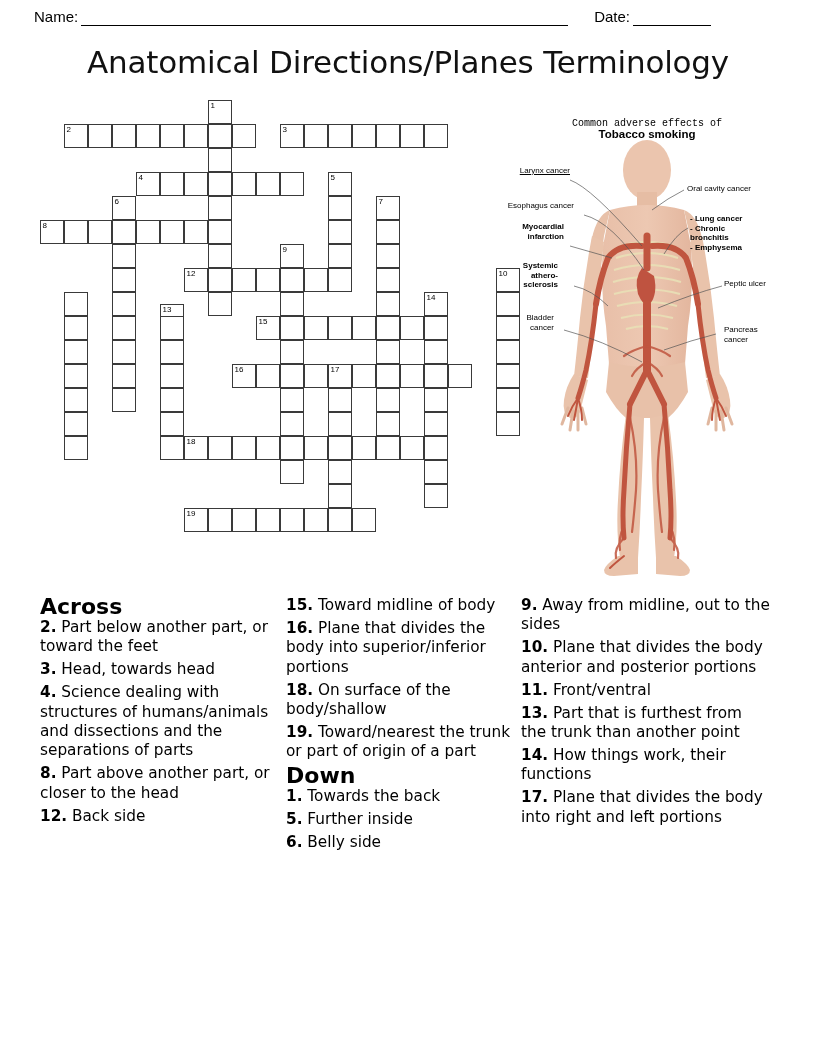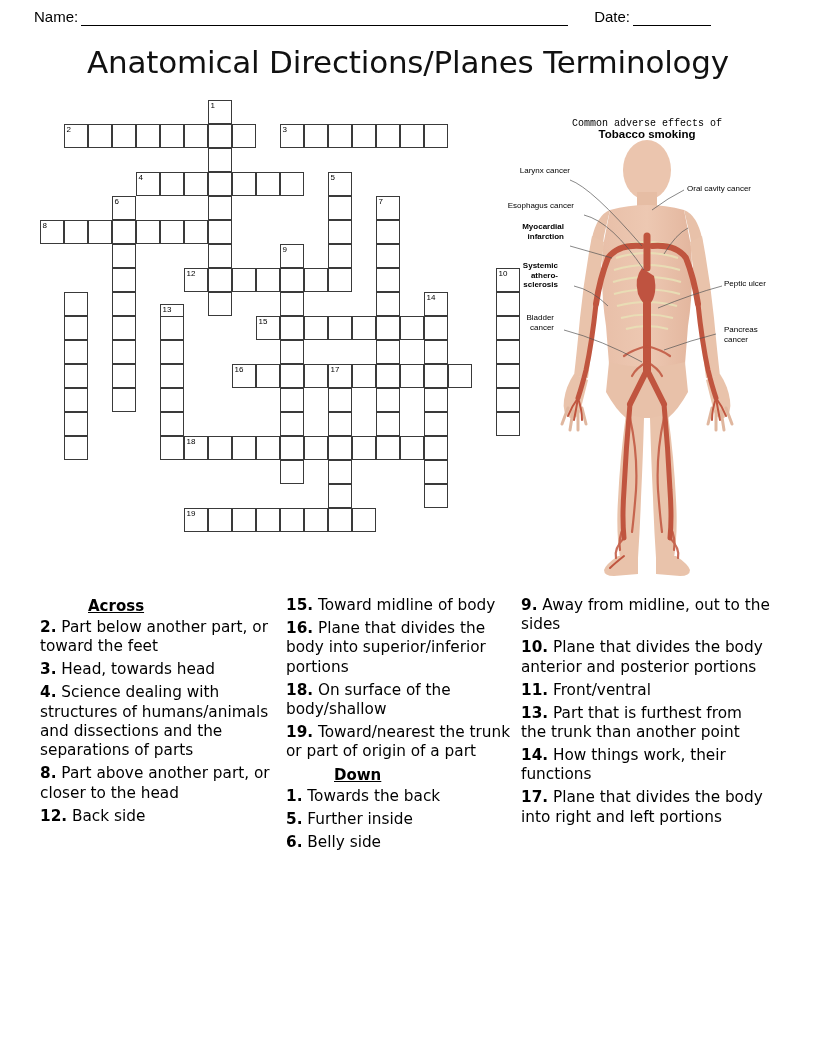--- a/index.html
+++ b/index.html
@@ -129,25 +129,23 @@
     font-family: "DejaVu Sans", sans-serif;
     font-size: 15.3px;
     line-height: 19.4px;
     color: #000;
   }
   .col1 { width: 246px; }
   .col2 { width: 235px; }
   .col3 { width: 250px; }
   .section-head {
     font-weight: bold;
-    text-decoration: underline;
-    font-size: 15px;
+    font-size: 22px;
     line-height: 21px;
     margin-bottom: 1px;
-    margin-left: 48px;
   }
   .clue {
     margin-bottom: 3.5px;
     text-indent: 0;
   }
   .clue .n { font-weight: bold; }
 </style>
 </head>
 <body>
 
@@ -457,31 +455,35 @@
       <path d="M78 128 L120 140"></path>
       <path d="M82 168 Q100 172 116 188"></path>
       <path d="M72 212 Q110 222 150 244"></path>
       <path d="M192 72 Q176 80 160 92"></path>
       <path d="M196 110 Q184 116 172 136"></path>
       <path d="M230 168 Q200 176 166 190"></path>
       <path d="M224 216 Q200 222 172 232"></path>
     </g>
   </svg>
 
-  <div class="anno l" style="left:0px;   top:48px;  width:78px;">Larynx cancer</div>
+  <div class="anno l" style="left:0px;   top:48px;  width:78px;text-decoration:underline;">Larynx cancer</div>
   <div class="anno l" style="left:-4px;  top:83px;  width:86px;">Esophagus cancer</div>
   <div class="anno l b" style="left:0px; top:104px; width:72px;">Myocardial
 infarction</div>
   <div class="anno l b" style="left:0px; top:143px; width:66px;">Systemic
 athero-
 sclerosis</div>
   <div class="anno l" style="left:0px;   top:195px; width:62px;">Bladder
 cancer</div>
 
   <div class="anno r" style="left:195px; top:66px;  width:112px;">Oral cavity cancer</div>
+  <div class="anno r b" style="left:198px; top:96px; width:112px;">- Lung cancer
+- Chronic
+bronchitis
+- Emphysema</div>
   <div class="anno r" style="left:232px; top:161px; width:78px;">Peptic ulcer</div>
   <div class="anno r" style="left:232px; top:207px; width:70px;">Pancreas
 cancer</div>
 </div>
 
 <div id="clues">
   <div class="clue-col col1">
     <div class="section-head">Across</div>
     <div class="clue"><span class="n">2.</span> <span>Part below another part, or toward the feet</span></div>
     <div class="clue"><span class="n">3.</span> <span>Head, towards head</span></div>

